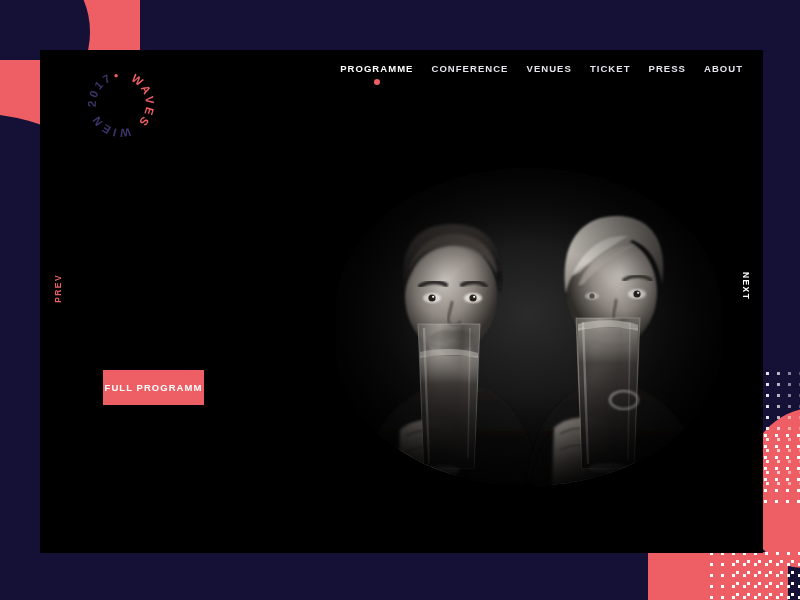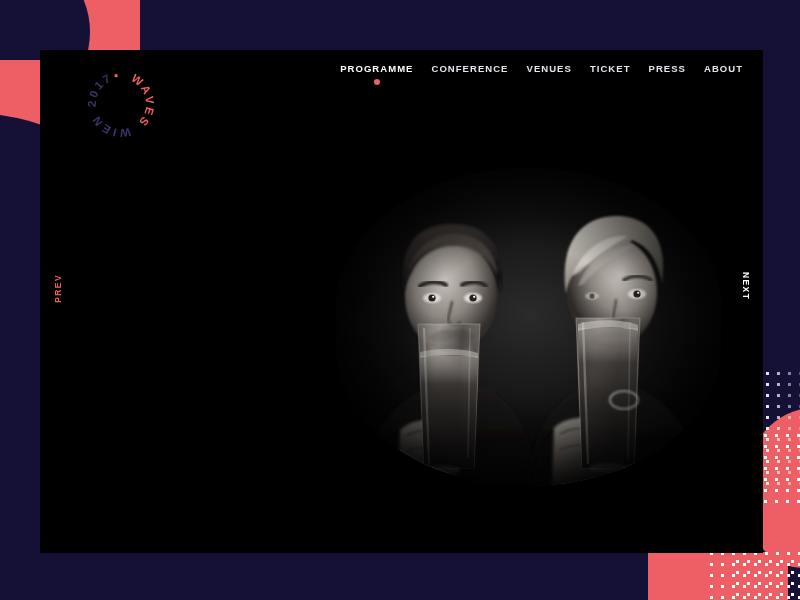--- a/index.html
+++ b/index.html
@@ -407,16 +407,17 @@
 
           <rect width="385" height="318" fill="none"></rect>
         </svg>
       </div>
       <div id="photo-fade"></div>
     </div>
 
     <div id="prev-label" class="side-label">PREV</div>
     <div id="next-label" class="side-label">NEXT</div>
 
+    <button id="cta">FULL PROGRAMM</button>
 
   </div>
 
 </div>
 
 </body></html>

